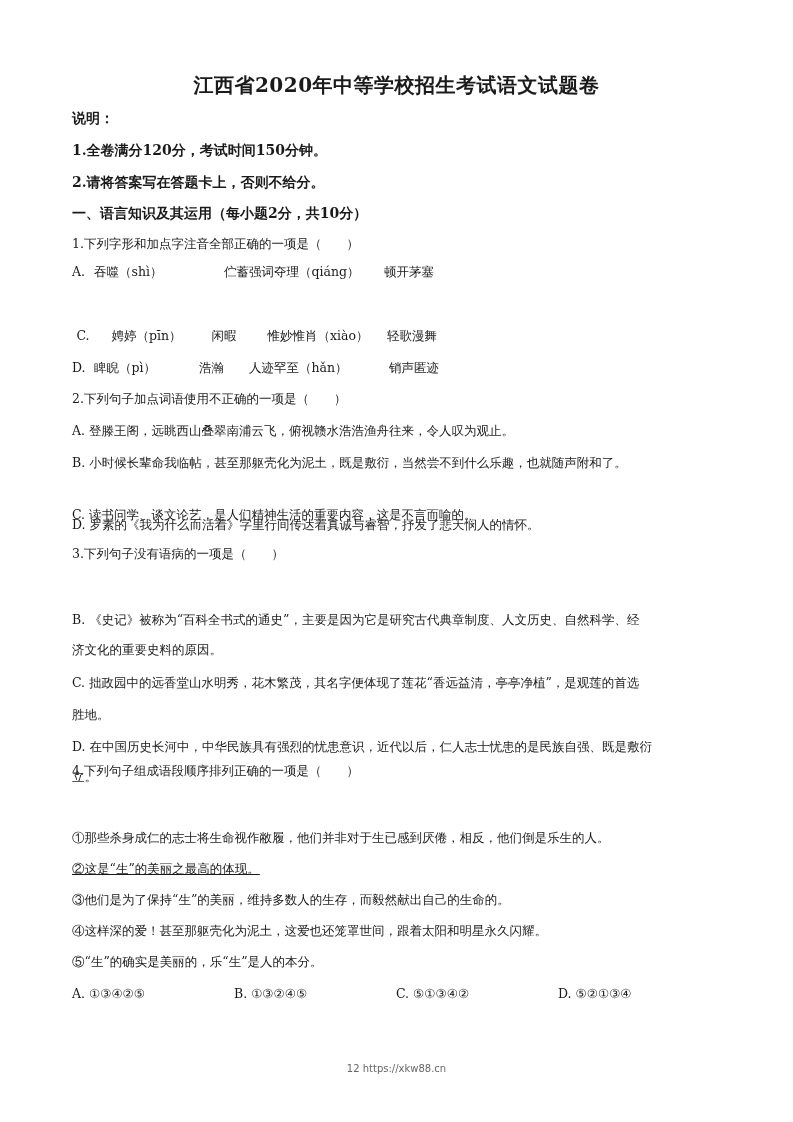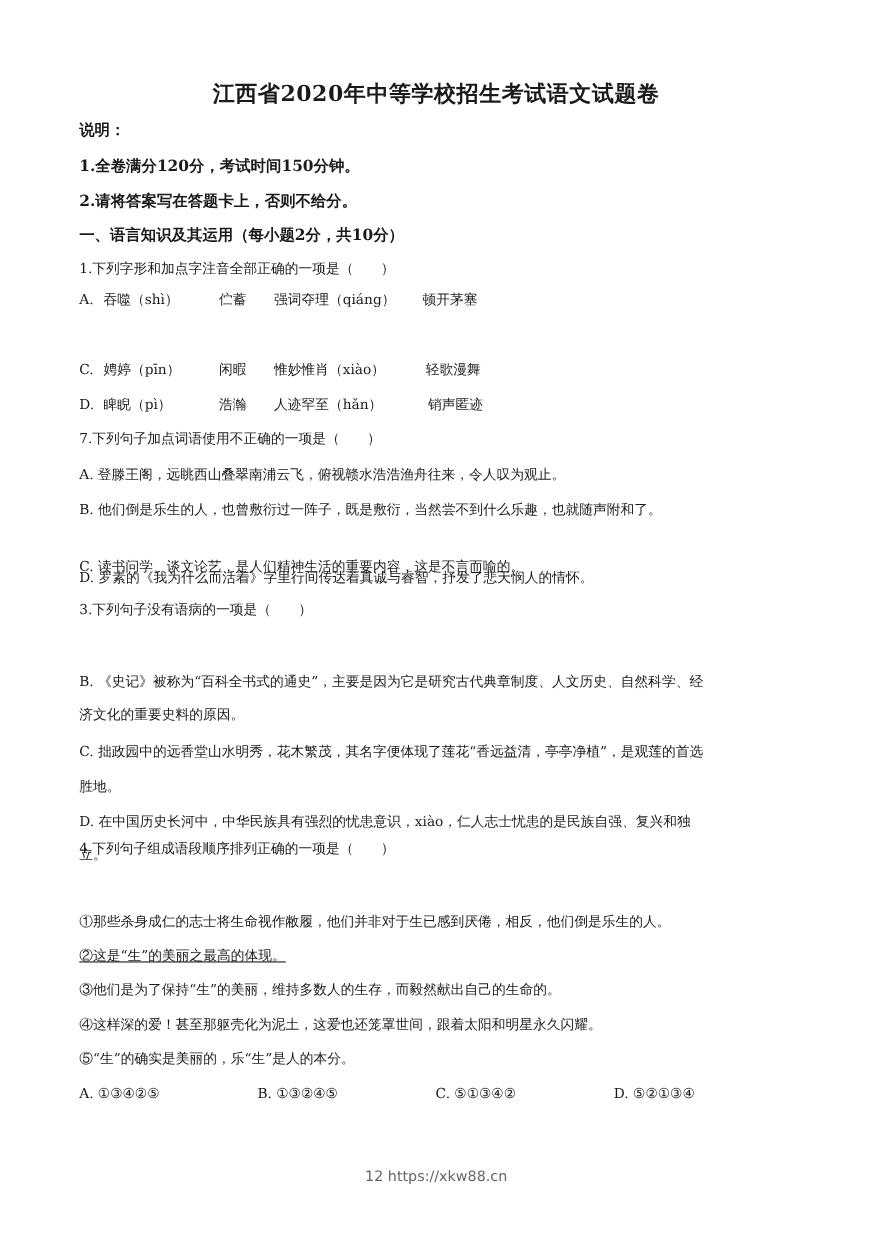--- a/index.html
+++ b/index.html
@@ -11,59 +11,59 @@
   .page { position: absolute; left: 0; top: 0; width: 652px; height: 1122px; border-radius: 20px; }
   .title {
     position: absolute; top: 72px; left: 0; width: 793px; text-align: center;
     font-size: 20px; font-weight: bold; letter-spacing: 0.5px;
   }
   .line { position: absolute; left: 72px; white-space: nowrap; font-size: 13px; }
   .bold { font-weight: bold; font-size: 14px; }
   .q { font-size: 12.5px; }
   .footer {
     position: absolute; top: 1063px; left: 0; width: 793px; text-align: center;
-    font-family: "DejaVu Sans", "Liberation Sans", sans-serif; font-size: 13px; color: #666;
+    font-family: "DejaVu Sans", "Liberation Sans", sans-serif; font-size: 10px; color: #666;
   }
 </style>
 </head>
 <body>
 
 <div class="page">
 
   <div class="title">江西省2020年中等学校招生考试语文试题卷</div>
 
   <div class="line bold" style="top:110px;">说明：</div>
   <div class="line bold" style="top:142px;">1.全卷满分120分，考试时间150分钟。</div>
   <div class="line bold" style="top:174px;">2.请将答案写在答题卡上，否则不给分。</div>
   <div class="line bold" style="top:205px;">一、语言知识及其运用（每小题2分，共10分）</div>
 
   <div class="line q" style="top:236px;">1.下列字形和加点字注音全部正确的一项是（　　）</div>
 
   <div class="line q" style="top:264px;">
-    <span style="display:inline-block;width:22px;">A.</span><span style="display:inline-block;width:105px;">吞噬（shì）</span><span style="display:inline-block;width:50px;">伫蓄</span><span style="display:inline-block;width:135px;">强词夺理（qiáng）</span><span>顿开茅塞</span>
+    <span style="display:inline-block;width:22px;">A.</span><span style="display:inline-block;width:105px;">吞噬（shì）</span><span style="display:inline-block;width:50px;text-align:right;">伫蓄</span><span style="display:inline-block;width:135px;">强词夺理（qiáng）</span><span>顿开茅塞</span>
   </div>
-  <div class="line q" style="top:328px;">
+  <div class="line q" style="top:328px;text-align:center;">
     <span style="display:inline-block;width:22px;">C.</span><span style="display:inline-block;width:105px;">娉婷（pīn）</span><span style="display:inline-block;width:50px;">闲暇</span><span style="display:inline-block;width:138px;">惟妙惟肖（xiào）</span><span>轻歌漫舞</span>
   </div>
   <div class="line q" style="top:360px;">
     <span style="display:inline-block;width:22px;">D.</span><span style="display:inline-block;width:105px;">睥睨（pì）</span><span style="display:inline-block;width:50px;">浩瀚</span><span style="display:inline-block;width:140px;">人迹罕至（hǎn）</span><span>销声匿迹</span>
   </div>
 
-  <div class="line q" style="top:391px;">7.下列句子加点词语使用不正确的一项是（　　）</div>
+  <div class="line q" style="top:391px;">2.下列句子加点词语使用不正确的一项是（　　）</div>
   <div class="line q" style="top:423px;">A.  登滕王阁，远眺西山叠翠南浦云飞，俯视赣水浩浩渔舟往来，令人叹为观止。</div>
-  <div class="line q" style="top:455px;">B.  他们倒是乐生的人，也曾敷衍过一阵子，既是敷衍，当然尝不到什么乐趣，也就随声附和了。</div>
+  <div class="line q" style="top:455px;">B.  小时候长辈命我临帖，甚至那躯壳化为泥土，既是敷衍，当然尝不到什么乐趣，也就随声附和了。</div>
   <div class="line q" style="top:487px;margin-top:20px;">C.  读书问学、谈文论艺，是人们精神生活的重要内容，这是不言而喻的。</div>
   <div class="line q" style="top:517px;">D.  罗素的《我为什么而活着》字里行间传达着真诚与睿智，抒发了悲天悯人的情怀。</div>
 
   <div class="line q" style="top:546px;">3.下列句子没有语病的一项是（　　）</div>
   <div class="line q" style="top:612px;">B.  《史记》被称为“百科全书式的通史”，主要是因为它是研究古代典章制度、人文历史、自然科学、经</div>
   <div class="line q" style="top:642px;">济文化的重要史料的原因。</div>
   <div class="line q" style="top:675px;">C.  拙政园中的远香堂山水明秀，花木繁茂，其名字便体现了莲花“香远益清，亭亭净植”，是观莲的首选</div>
   <div class="line q" style="top:707px;text-align:right;">胜地。</div>
-  <div class="line q" style="top:739px;">D.  在中国历史长河中，中华民族具有强烈的忧患意识，xiào，仁人志士忧患的是民族自强、复兴和独</div>
+  <div class="line q" style="top:739px;">D.  在中国历史长河中，中华民族具有强烈的忧患意识，近代以后，仁人志士忧患的是民族自强、既是敷衍</div>
   <div class="line q" style="top:769px;">立。</div>
 
   <div class="line q" style="top:763px;">4.下列句子组成语段顺序排列正确的一项是（　　）</div>
   <div class="line q" style="top:830px;">①那些杀身成仁的志士将生命视作敝履，他们并非对于生已感到厌倦，相反，他们倒是乐生的人。</div>
   <div class="line q" style="top:861px;text-decoration:underline;">②这是“生”的美丽之最高的体现。</div>
   <div class="line q" style="top:892px;">③他们是为了保持“生”的美丽，维持多数人的生存，而毅然献出自己的生命的。</div>
   <div class="line q" style="top:923px;">④这样深的爱！甚至那躯壳化为泥土，这爱也还笼罩世间，跟着太阳和明星永久闪耀。</div>
   <div class="line q" style="top:954px;">⑤“生”的确实是美丽的，乐“生”是人的本分。</div>
 
   <div class="line q" style="top:986px;">

